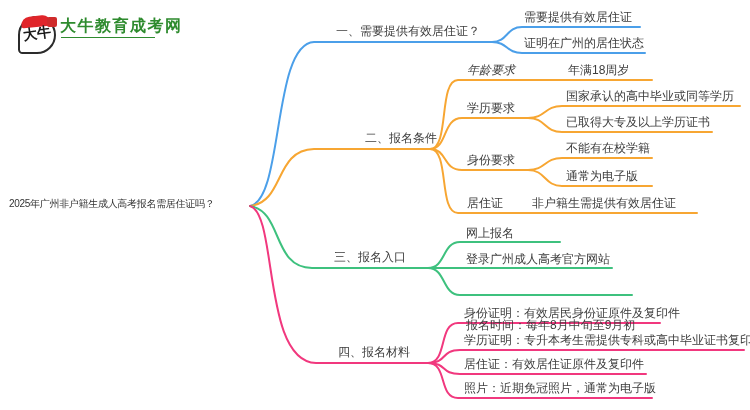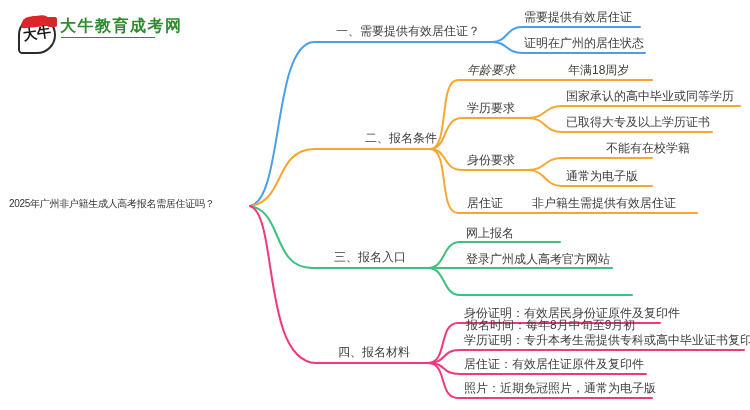--- a/index.html
+++ b/index.html
@@ -130,21 +130,21 @@
 <div class="node" style="left:524px; top:10px;">需要提供有效居住证</div>
 <div class="node" style="left:524px; top:36px;">证明在广州的居住状态</div>
 
 <div class="node" style="left:347px; top:131px;margin-left:18px;">二、报名条件</div>
 <div class="node" style="left:467px; top:63px;font-style:italic;">年龄要求</div>
 <div class="node" style="left:568px; top:63px;">年满18周岁</div>
 <div class="node" style="left:467px; top:101px;">学历要求</div>
 <div class="node" style="left:566px; top:89px;">国家承认的高中毕业或同等学历</div>
 <div class="node" style="left:566px; top:115px;">已取得大专及以上学历证书</div>
 <div class="node" style="left:467px; top:153px;text-align:right;">身份要求</div>
-<div class="node" style="left:566px; top:141px;margin-left:40px;">不能有在校学籍</div>
+<div class="node" style="left:566px; top:141px;">不能有在校学籍</div>
 <div class="node" style="left:566px; top:169px;">通常为电子版</div>
 <div class="node" style="left:467px; top:196px;">居住证</div>
 <div class="node" style="left:532px; top:196px;">非户籍生需提供有效居住证</div>
 
 <div class="node" style="left:334px; top:250px;">三、报名入口</div>
 <div class="node" style="left:466px; top:226px;">网上报名</div>
 <div class="node" style="left:466px; top:252px;">登录广州成人高考官方网站</div>
 <div class="node" style="left:466px; top:278px;margin-top:40px;">报名时间：每年8月中旬至9月初</div>
 
 <div class="node" style="left:338px; top:345px;">四、报名材料</div>

